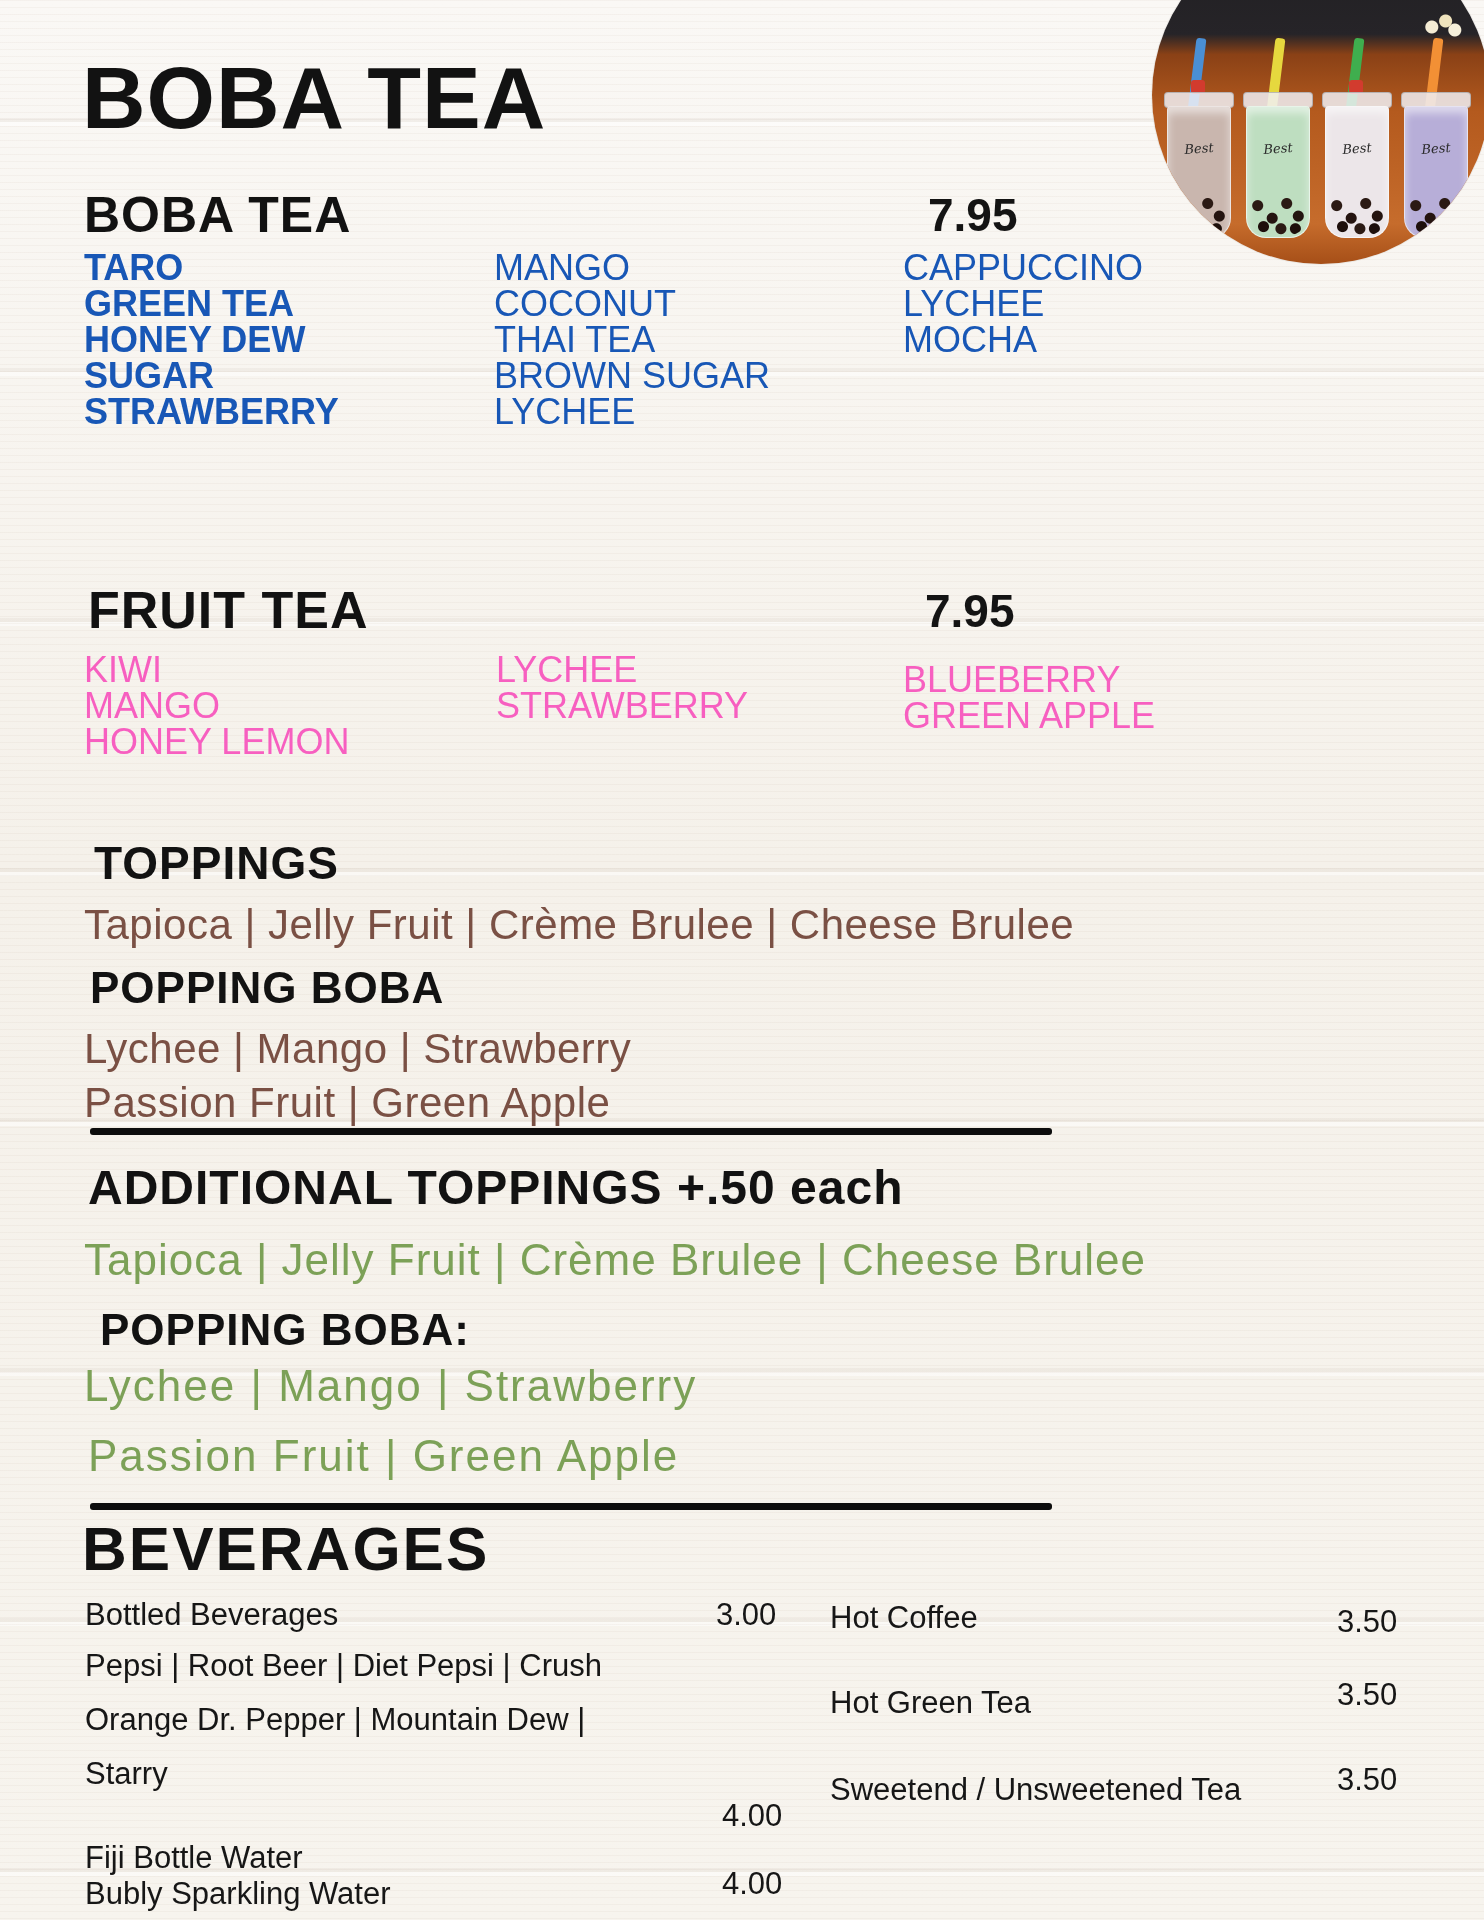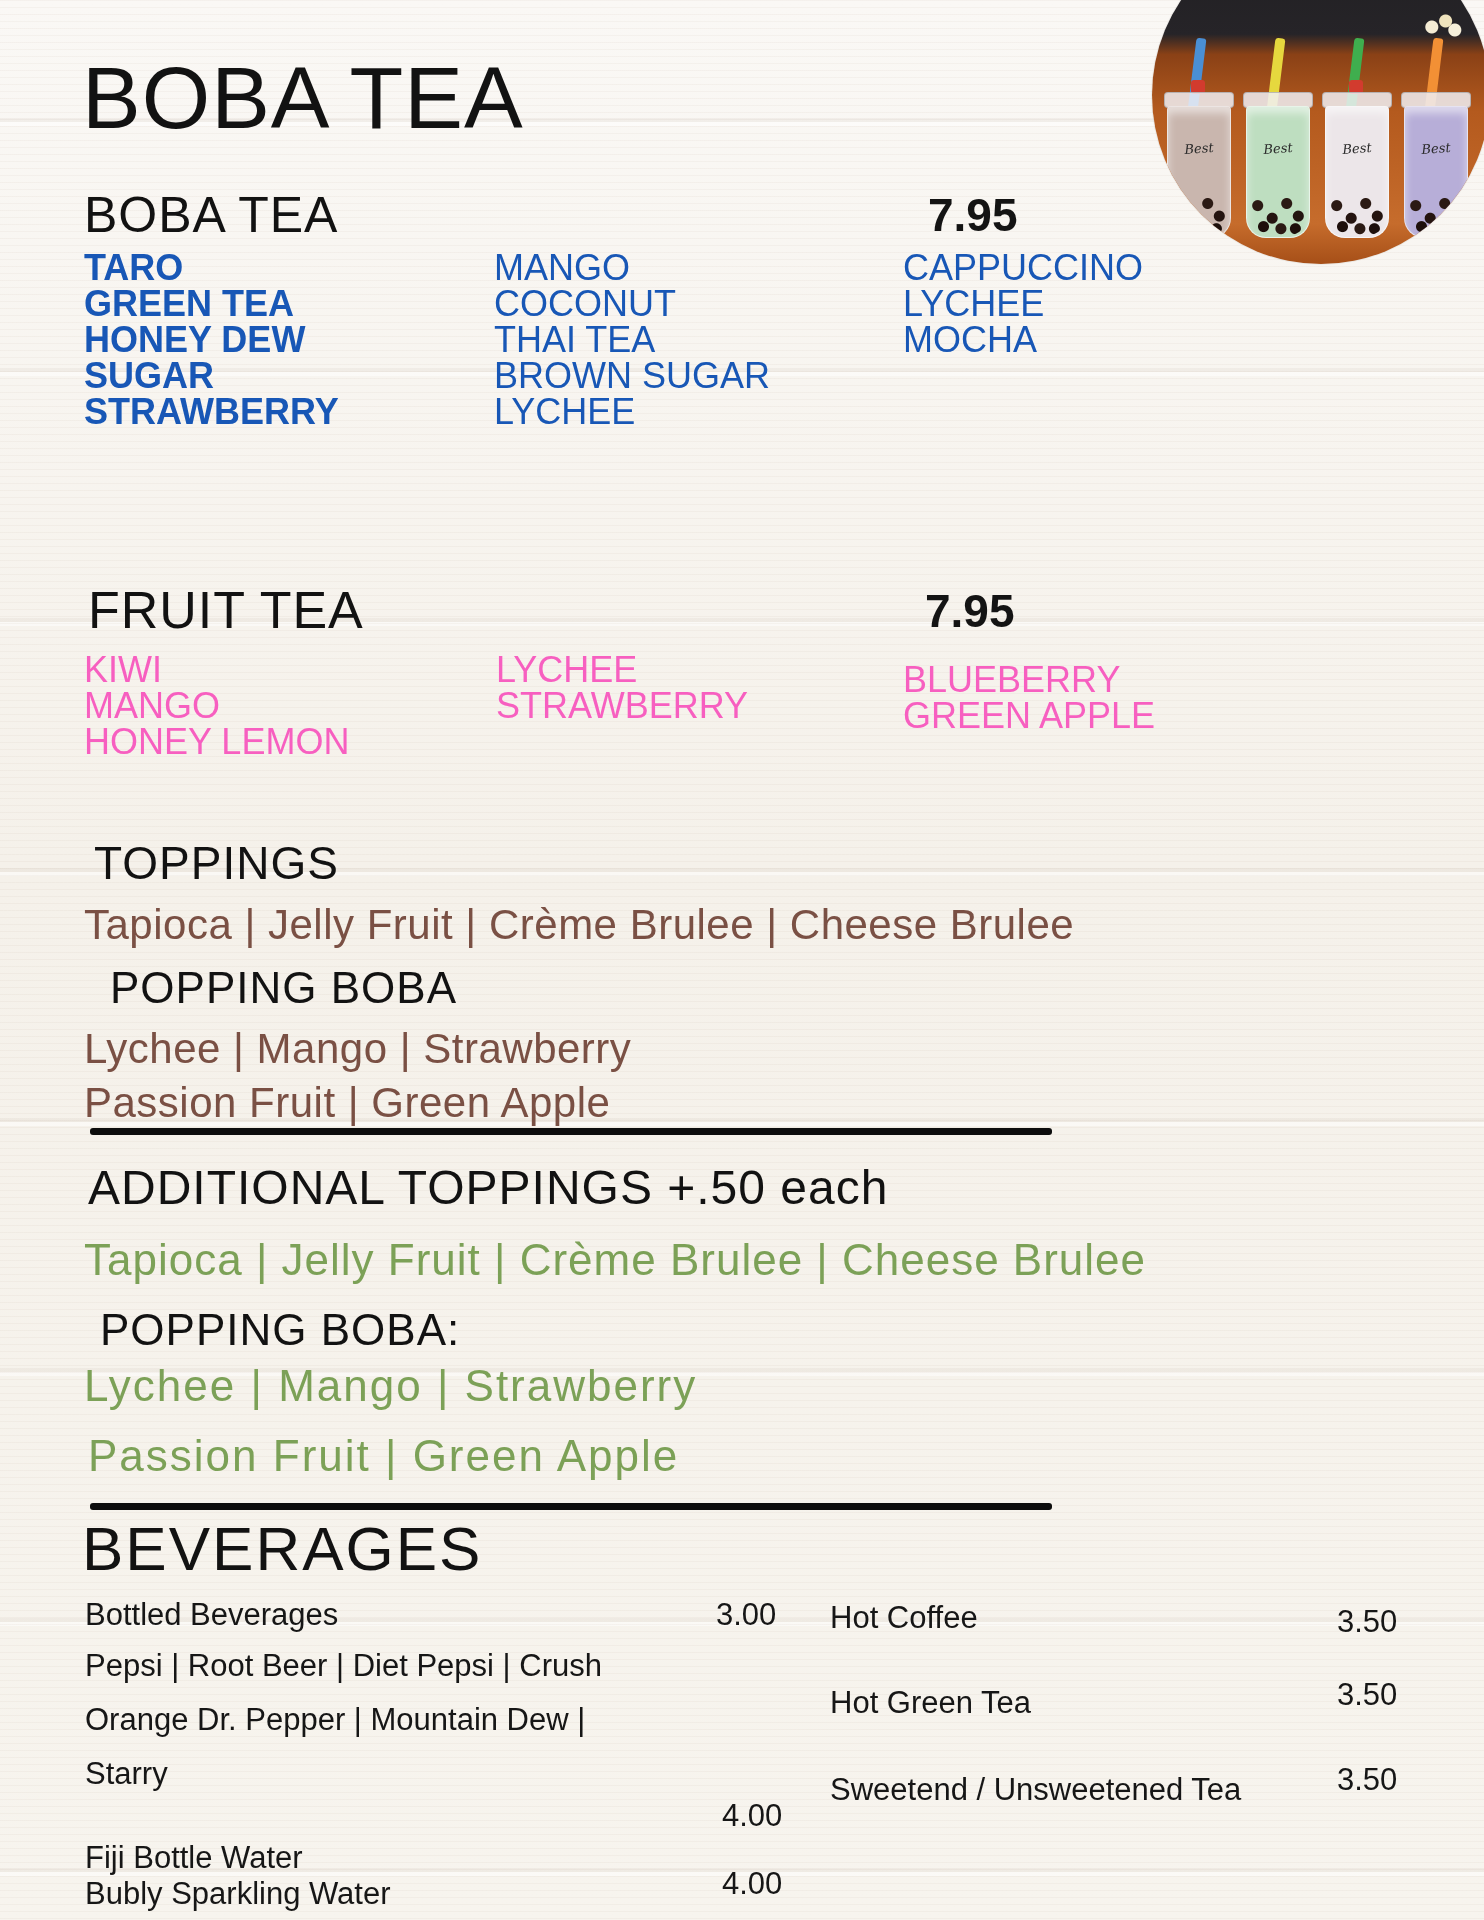--- a/index.html
+++ b/index.html
@@ -8,21 +8,21 @@
     position:relative;width:1484px;height:1920px;overflow:hidden;
     font-family:"Liberation Sans","DejaVu Sans",sans-serif;
     color:#161616;
     background-color:#f6f3ee;
     background-image:
       repeating-linear-gradient(180deg, rgba(140,106,80,0.05) 0px, rgba(140,106,80,0.05) 1px, rgba(0,0,0,0) 1px, rgba(0,0,0,0) 7px),
       repeating-linear-gradient(180deg, rgba(0,0,0,0) 0px, rgba(0,0,0,0) 118px, rgba(118,92,70,0.06) 118px, rgba(118,92,70,0.06) 122px, rgba(255,255,255,0.5) 122px, rgba(255,255,255,0.5) 126px, rgba(0,0,0,0) 126px, rgba(0,0,0,0) 250px),
       linear-gradient(180deg,#faf8f5 0%,#f5f1ea 45%,#f7f4ee 100%);
   }
   .abs{position:absolute;}
-  .heading{font-weight:normal;letter-spacing:1px;color:#121212;line-height:1;}
+  .heading{font-weight:bold;letter-spacing:1px;color:#121212;line-height:1;}
   .item{line-height:1;}
   .col{display:flex;flex-direction:column;}
   .blue{color:#1857b6;}
   .pink{color:#f75fc0;}
   .brown{color:#7a5044;}
   .green{color:#7ca157;}
   .price{font-weight:bold;color:#141414;line-height:1;}
   .rule{background:#0d0d0d;height:7px;border-radius:3px;}
   
   .photo{
@@ -139,21 +139,21 @@
     <span class="item">LYCHEE</span>
     <span class="item">STRAWBERRY</span>
   </div>
   <div class="abs col pink" style="left:903px;top:662px;font-size:36px;line-height:50px;">
     <span class="item">BLUEBERRY</span>
     <span class="item">GREEN APPLE</span>
   </div>
 
   <div class="abs heading" style="left:94px;top:840px;font-size:46px;">TOPPINGS</div>
   <div class="abs item brown" style="left:84px;top:904px;font-size:42px;letter-spacing:0.5px;">Tapioca | Jelly Fruit | Crème Brulee | Cheese Brulee</div>
-  <div class="abs heading" style="left:110px;top:966px;font-size:44px;text-align:center;">POPPING BOBA</div>
+  <div class="abs heading" style="left:90px;top:966px;font-size:44px;text-align:center;">POPPING BOBA</div>
   <div class="abs item brown" style="left:84px;top:1028px;font-size:42px;letter-spacing:0.5px;">Lychee | Mango | Strawberry</div>
   <div class="abs item brown" style="left:84px;top:1082px;font-size:42px;letter-spacing:0.5px;">Passion Fruit | Green Apple</div>
 
   <div class="abs rule" style="left:90px;top:1128px;width:962px;"></div>
 
   <div class="abs heading" style="left:88px;top:1164px;font-size:48px;">ADDITIONAL TOPPINGS +.50 each</div>
   <div class="abs item green" style="left:84px;top:1238px;font-size:44px;letter-spacing:1px;">Tapioca | Jelly Fruit | Crème Brulee | Cheese Brulee</div>
   <div class="abs heading" style="left:100px;top:1308px;font-size:44px;">POPPING BOBA:</div>
   <div class="abs item green" style="left:84px;top:1364px;font-size:44px;letter-spacing:2px;">Lychee | Mango | Strawberry</div>
   <div class="abs item green" style="left:88px;top:1434px;font-size:44px;letter-spacing:2px;">Passion Fruit | Green Apple</div>

